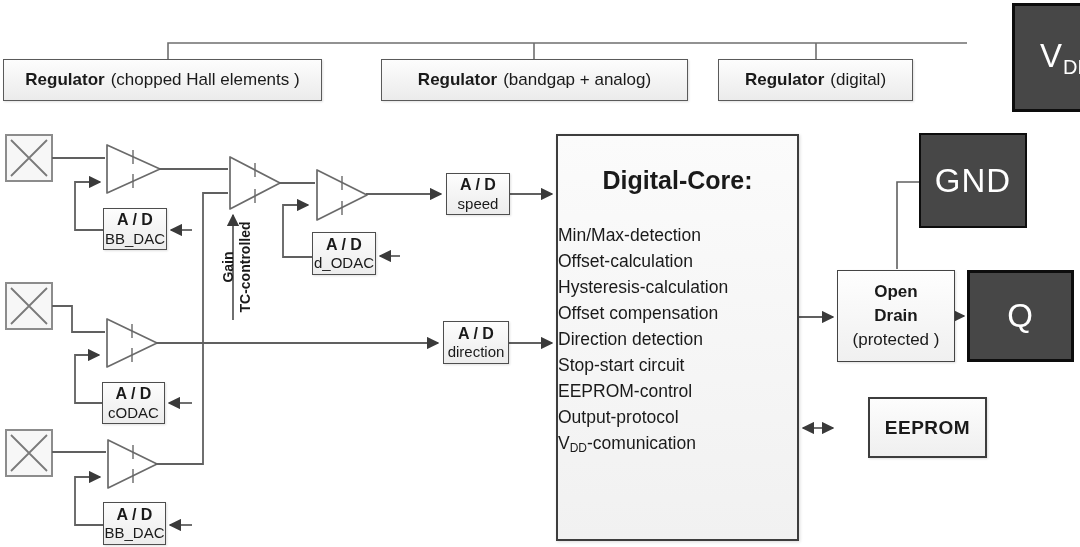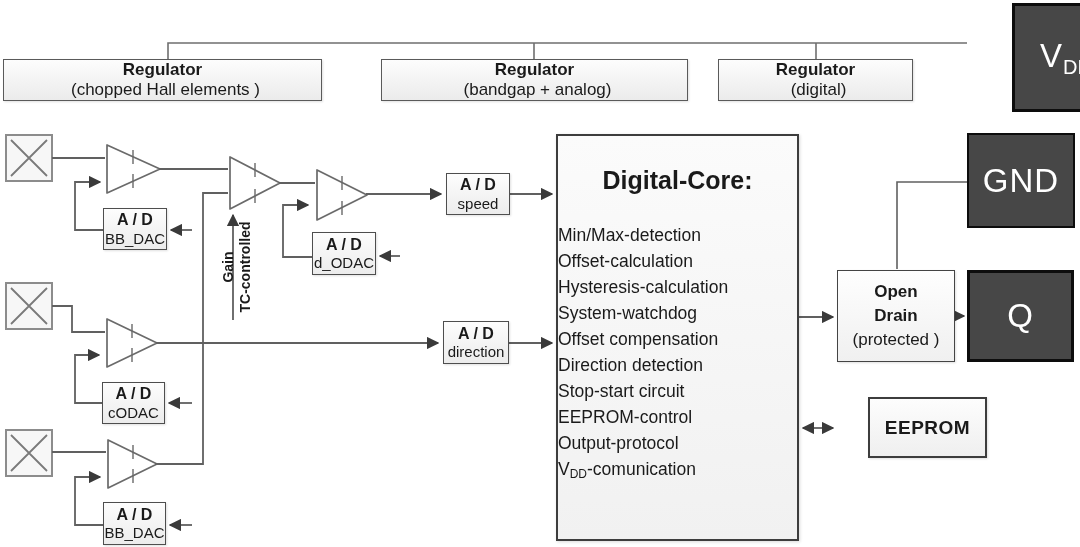--- a/index.html
+++ b/index.html
@@ -5,21 +5,21 @@
   html,body{margin:0;padding:0;background:#fff;}
   #canvas{
     position:relative;width:1080px;height:547px;background:#ffffff;overflow:hidden;
     font-family:"Liberation Sans",sans-serif;color:#1a1a1a;
   }
   #wires{position:absolute;left:0;top:0;width:1080px;height:547px;}
   .box{position:absolute;box-sizing:border-box;display:flex;align-items:center;justify-content:center;}
   
   .reg{
     border:1.6px solid #5a5a5a;background:linear-gradient(#fdfdfd,#ebebeb);
-    font-size:17px;white-space:nowrap;box-shadow:1px 1px 2px rgba(0,0,0,.12);flex-direction:column;
+    font-size:17px;white-space:nowrap;box-shadow:1px 1px 2px rgba(0,0,0,.12);
   }
   .reg .b{font-weight:bold;}
   .reg .r{margin-left:6px;}
   .adbox{
     border:1.8px solid #4e4e4e;background:linear-gradient(#fdfdfd,#ececec);
     flex-direction:column;line-height:1.15;box-shadow:1px 1px 2px rgba(0,0,0,.12);
   }
   .adbox .l1{font-weight:bold;font-size:16px;}
   .adbox .l2{font-size:15px;}
   
@@ -134,21 +134,21 @@
       <span class="r">(bandgap + analog)</span>
   </div>
   <div class="box reg" style="left:718px;top:59px;width:195px;height:42px;">
     <span class="b">Regulator</span>
       <span class="r">(digital)</span>
   </div>
 
   <div class="box dark" style="left:967px;top:3px;width:108px;height:109px;margin-left:45px;">
     <span class="pinlabel"><span>V</span><span class="vdd-sub">DD</span></span>
   </div>
-  <div class="box dark" style="left:967px;top:133px;width:108px;height:95px;border-width:2.5px;">
+  <div class="box dark" style="left:919px;top:133px;width:108px;height:95px;border-width:2.5px;">
     <span class="pinlabel">GND</span>
   </div>
   <div class="box dark" style="left:967px;top:270px;width:107px;height:92px;">
     <span class="pinlabel">Q</span>
   </div>
 
   <div class="box adbox" style="left:103px;top:208px;width:64px;height:42px;">
     <span class="l1">A / D</span>
     <span class="l2">BB_DAC</span>
   </div>
@@ -177,21 +177,20 @@
     <div>Gain</div>
     <div>TC-controlled</div>
   </div>
 
   <div class="box dcbox" style="left:556px;top:134px;width:243px;height:407px;">
     <div class="dc-title">Digital-Core:</div>
     <div class="dc-list">
       <div>Min/Max-detection</div>
       <div>Offset-calculation</div>
       <div>Hysteresis-calculation</div>
-      <div>System-watchdog</div>
       <div>Offset compensation</div>
       <div>Direction detection</div>
       <div>Stop-start circuit</div>
       <div>EEPROM-control</div>
       <div>Output-protocol</div>
       <div><span>V</span><span class="dc-sub">DD</span><span>-comunication</span></div>
     </div>
   </div>
 
   <div class="box odbox" style="left:837px;top:270px;width:118px;height:92px;">

